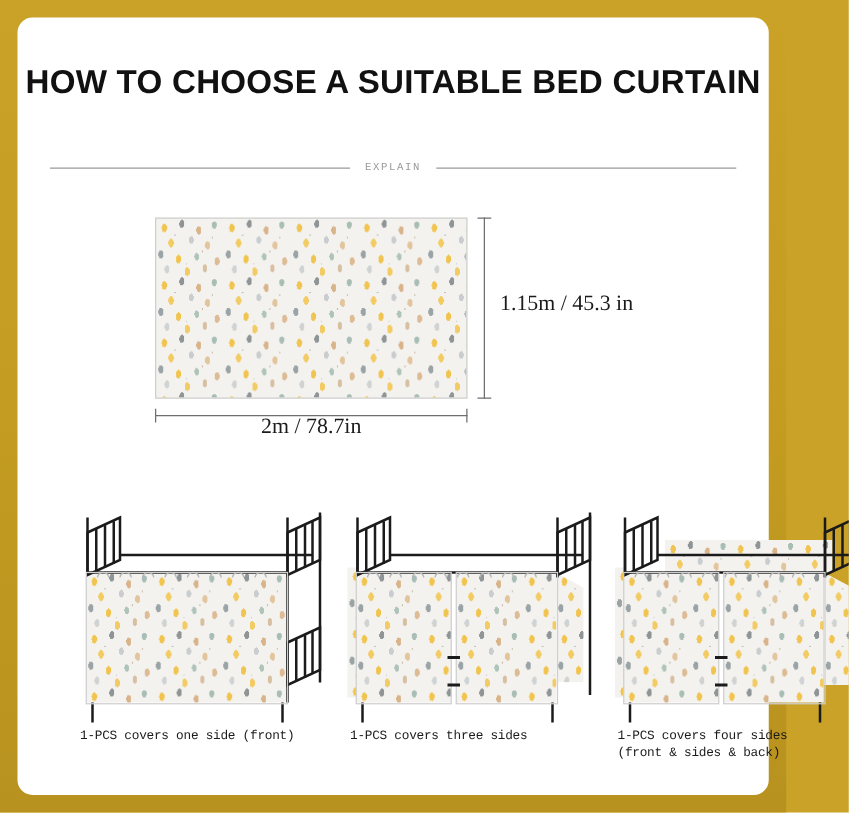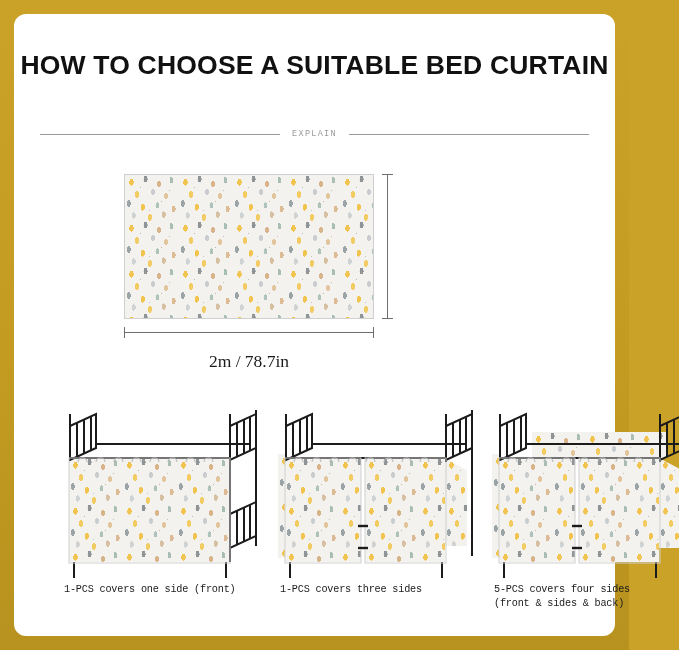--- a/index.html
+++ b/index.html
@@ -111,21 +111,21 @@
   }
   .dim-h .stem{
     position:absolute;top:5px;left:0;right:0;height:1px;background:#6e6e6e;
   }
   .dim-h .cap{
     position:absolute;top:0;width:1px;height:11px;background:#6e6e6e;
   }
   .dim-h .cap.l{left:0;}
   .dim-h .cap.r{right:0;}
   .dim-h-label{
-    position:absolute;left:110px;top:197px;width:250px;
+    position:absolute;left:110px;top:176px;width:250px;
     text-align:center;
     font-family:"Liberation Serif", serif;
     font-size:17.5px;color:#1b1b1b;
   }
 
   
   .schema{
     position:absolute;left:520px;top:305px;width:130px;height:80px;
   }
   .schema .label{
@@ -197,20 +197,21 @@
 
     <div class="swatch-area">
 
       <div class="swatch pineapple-bg"></div>
 
       <div class="dim-v">
         <div class="cap t"></div>
         <div class="stem"></div>
         <div class="cap b"></div>
       </div>
+      <div class="dim-v-label">1.15m / 45.3 in</div>
 
       <div class="dim-h">
         <div class="cap l"></div>
         <div class="stem"></div>
         <div class="cap r"></div>
       </div>
       <div class="dim-h-label">2m / 78.7in</div>
     </div>
 
 
@@ -325,20 +326,20 @@
             <path d="M144 66 a4.5 4 0 0 1 9 0"></path>
           </g>
           <rect x="9" y="62" width="76" height="105" fill="none" stroke="#cfcfcf" stroke-width="1"></rect>
           <rect x="89" y="62" width="81" height="105" fill="none" stroke="#cfcfcf" stroke-width="1"></rect>
           <g stroke="#1b1b1b" stroke-width="2.4">
             <path d="M82 130 L92 130"></path>
             <path d="M82 152 L92 152"></path>
           </g>
         </svg>
         <div class="caption">
-          <span>5-PCS covers four sides</span>
+          <span>1-PCS covers four sides</span>
           <span class="l2">(front &amp; sides &amp; back)</span>
         </div>
       </div>
 
     </div>
   </div>
 </div>
 
 </body></html>

